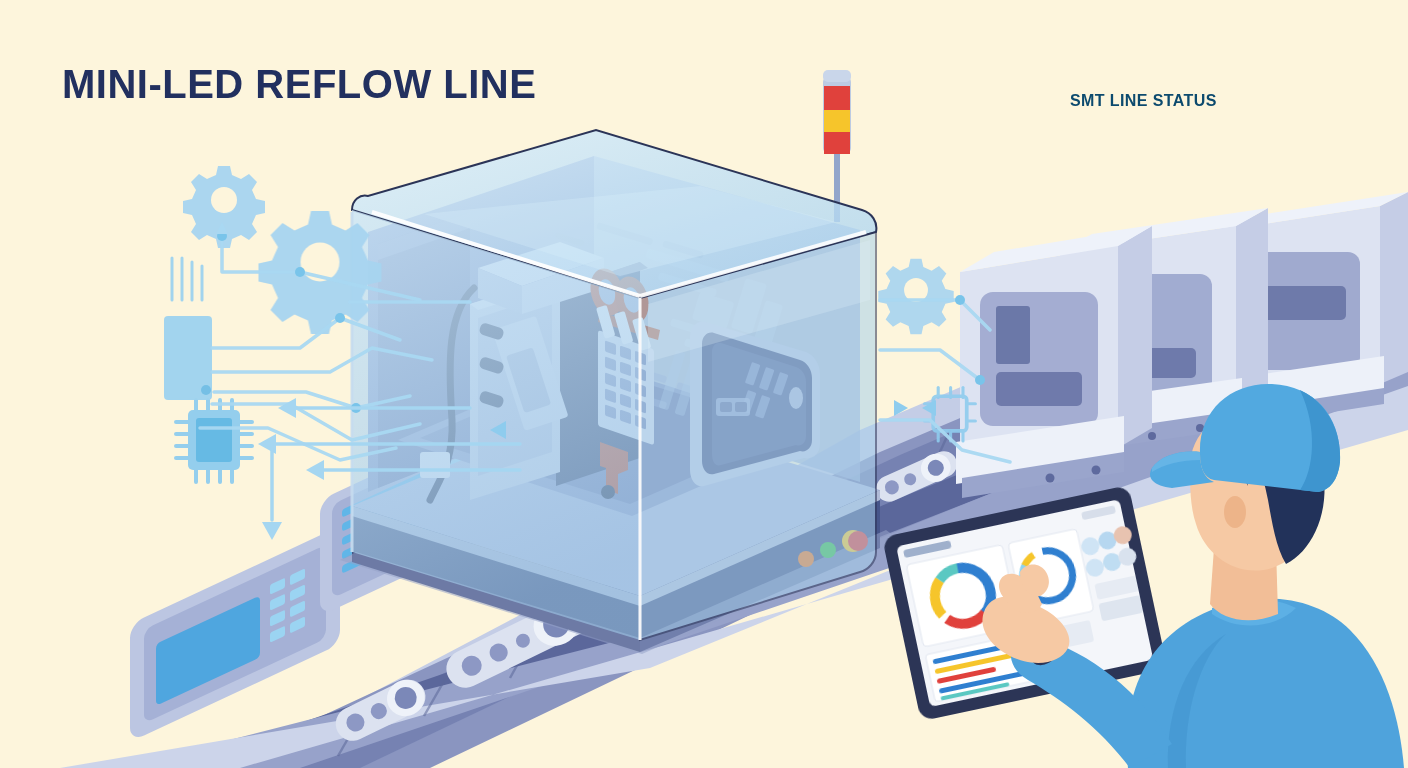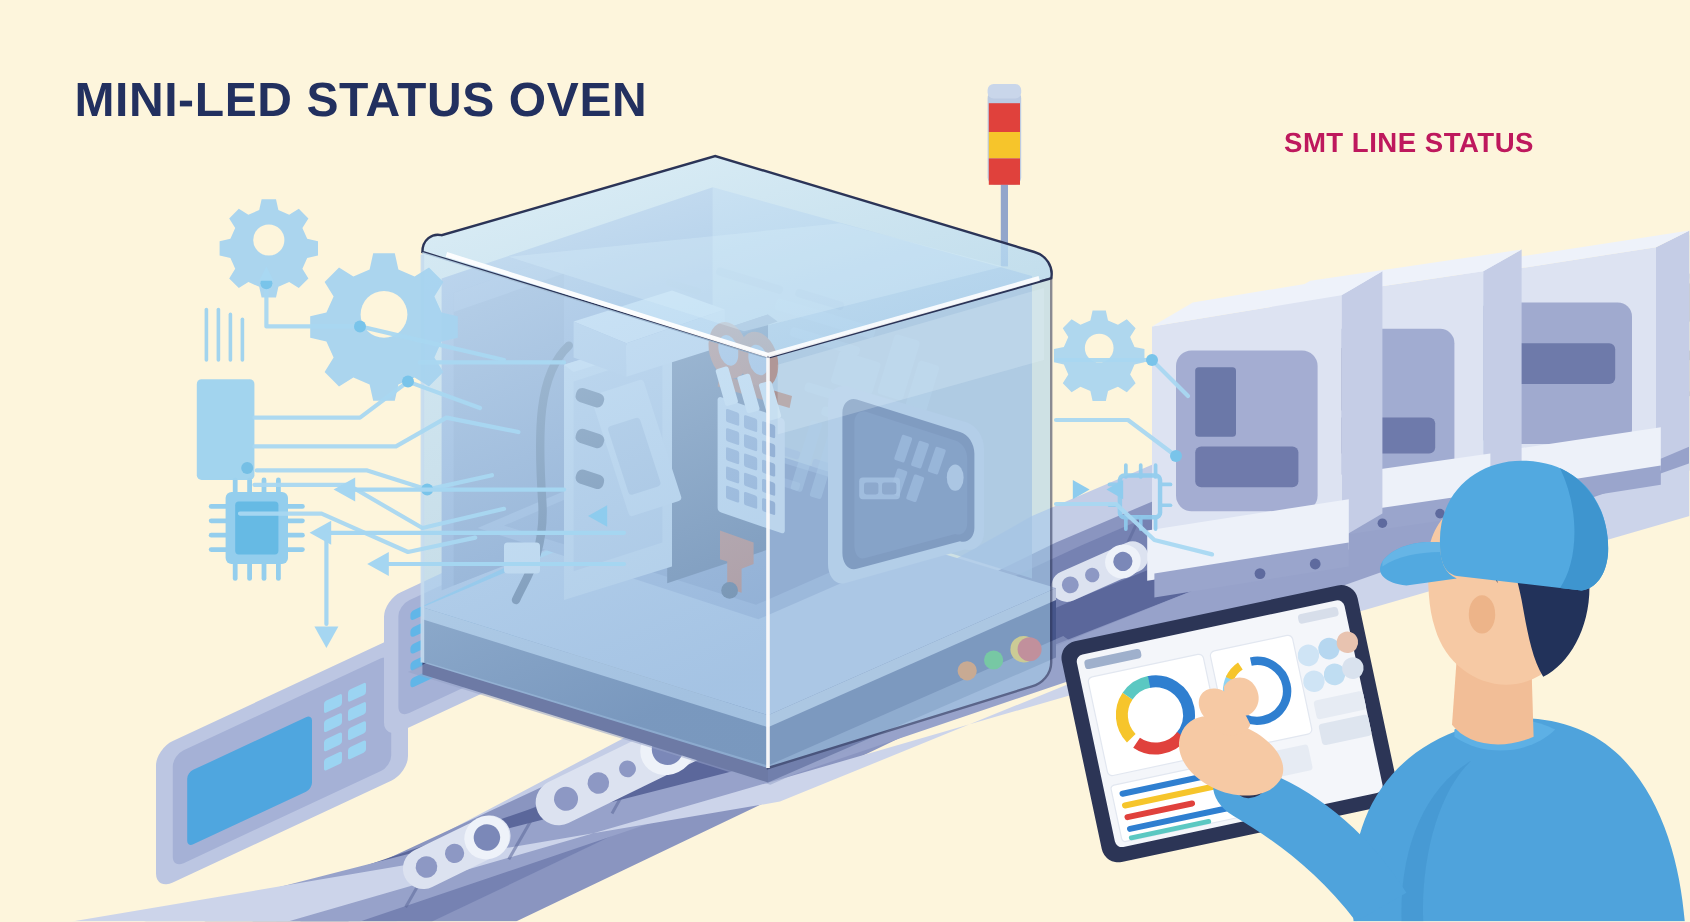--- a/index.html
+++ b/index.html
@@ -13,24 +13,23 @@
   #scene svg.layer{position:absolute;left:0;top:0;width:1408px;height:768px;}
 
   .title-main{
     position:absolute;left:62px;top:62px;
     font-size:40px;font-weight:bold;letter-spacing:0.5px;
     color:#22305f;font-family:"Liberation Sans", sans-serif;
     white-space:nowrap;
   }
   .title-side{
     position:absolute;left:1070px;top:92px;
-    font-size:23px;font-weight:bold;letter-spacing:0.4px;
-    color:#be185d;font-family:"Liberation Sans", sans-serif;
+    font-size:16px;font-weight:bold;letter-spacing:0.4px;
+    color:#0c4a6e;font-family:"Liberation Sans", sans-serif;
     white-space:nowrap;
-    margin-top:14px;
   }
 </style>
 </head>
 <body>
 
 <div id="scene">
 
   <svg class="layer" viewBox="0 0 1408 768" xmlns="http://www.w3.org/2000/svg">
     <defs>
       <linearGradient id="glassGrad" x1="0" y1="0" x2="0.3" y2="1">
@@ -605,17 +604,17 @@
                  L 1300 490 C 1314 470, 1318 428, 1300 390 Z" fill="#3E95CF"></path>
 
         <path d="M 1200 452 C 1180 450, 1160 456, 1152 468 C 1146 478, 1154 486, 1172 488
                  L 1214 482 C 1204 478, 1200 468, 1200 452 Z" fill="#52A9E0"></path>
         <path d="M 1152 468 C 1160 456, 1180 450, 1200 452 L 1200 460 C 1182 460, 1164 464, 1152 472 Z" fill="#66B5E6"></path>
       </g>
 
     </g>
   </svg>
 
-  <div class="title-main">MINI-LED STATUS OVEN</div>
+  <div class="title-main">MINI-LED REFLOW LINE</div>
 
   <div class="title-side">SMT LINE STATUS</div>
 
 </div>
 
 </body></html>

